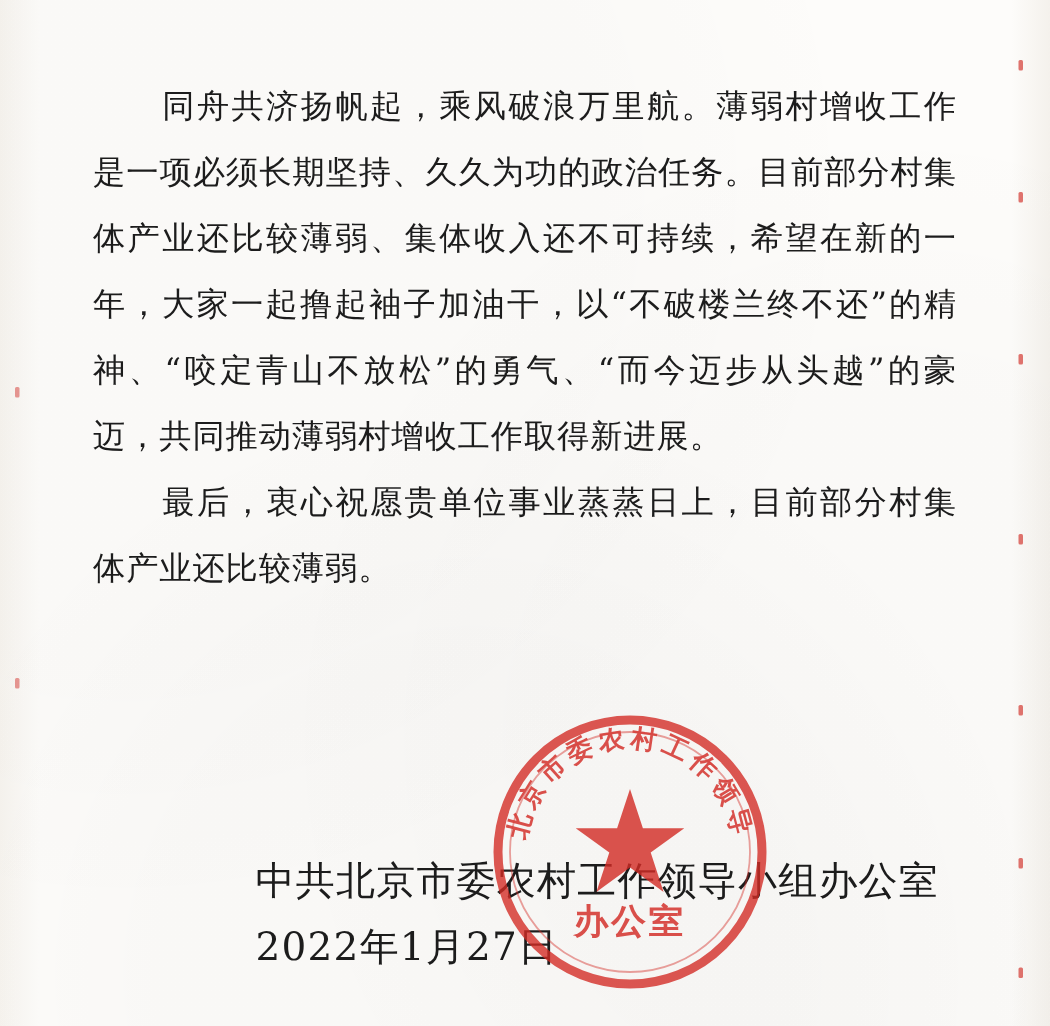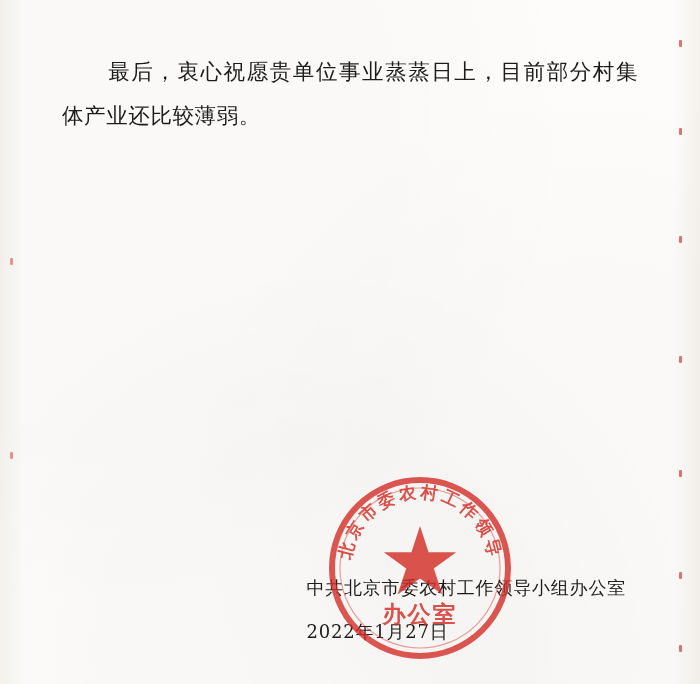--- a/index.html
+++ b/index.html
@@ -86,21 +86,21 @@
   .para + .para {
     margin-top: 0px;
   }
 
   
   .sign-block {
     position: absolute;
     right: 74px;
     top: 566px;
     text-align: left;
-    font-size: 18px;
+    font-size: 26px;
     line-height: 44px;
     color: #1c1c1c;
     letter-spacing: 0.8px;
     z-index: 3;
   }
   .sign-org { white-space: nowrap; }
   .sign-date {
     white-space: nowrap;
     text-align: left;
     padding-right: 28px;
@@ -135,20 +135,21 @@
   <div class="reg-mark reg-3"></div>
   <div class="reg-mark reg-4"></div>
   <div class="reg-mark reg-5"></div>
   <div class="reg-mark reg-6"></div>
   <div class="reg-mark reg-7"></div>
 
   <div class="left-mark lm-1"></div>
   <div class="left-mark lm-2"></div>
 
   <div class="body-text">
+    <p class="para indent">同舟共济扬帆起，乘风破浪万里航。薄弱村增收工作是一项必须长期坚持、久久为功的政治任务。目前部分村集体产业还比较薄弱、集体收入还不可持续，希望在新的一年，大家一起撸起袖子加油干，以“不破楼兰终不还”的精神、“咬定青山不放松”的勇气、“而今迈步从头越”的豪迈，共同推动薄弱村增收工作取得新进展。</p>
     <p class="para indent">最后，衷心祝愿贵单位事业蒸蒸日上，目前部分村集体产业还比较薄弱。</p>
   </div>
 
   <div class="seal">
     <svg width="196" height="196" viewBox="0 0 196 196" xmlns="http://www.w3.org/2000/svg">
       <defs>
         <path id="sealArc" d="M 98,98 m -72,0 a 72,72 0 1,1 144,0" fill="none"></path>
         <path id="sealArcText" d="M 28,98 a 70,70 0 1,1 140,0" fill="none"></path>
       </defs>
       <circle cx="98" cy="98" r="88" fill="none" stroke="#d32b25" stroke-width="6" opacity="0.9"></circle>

